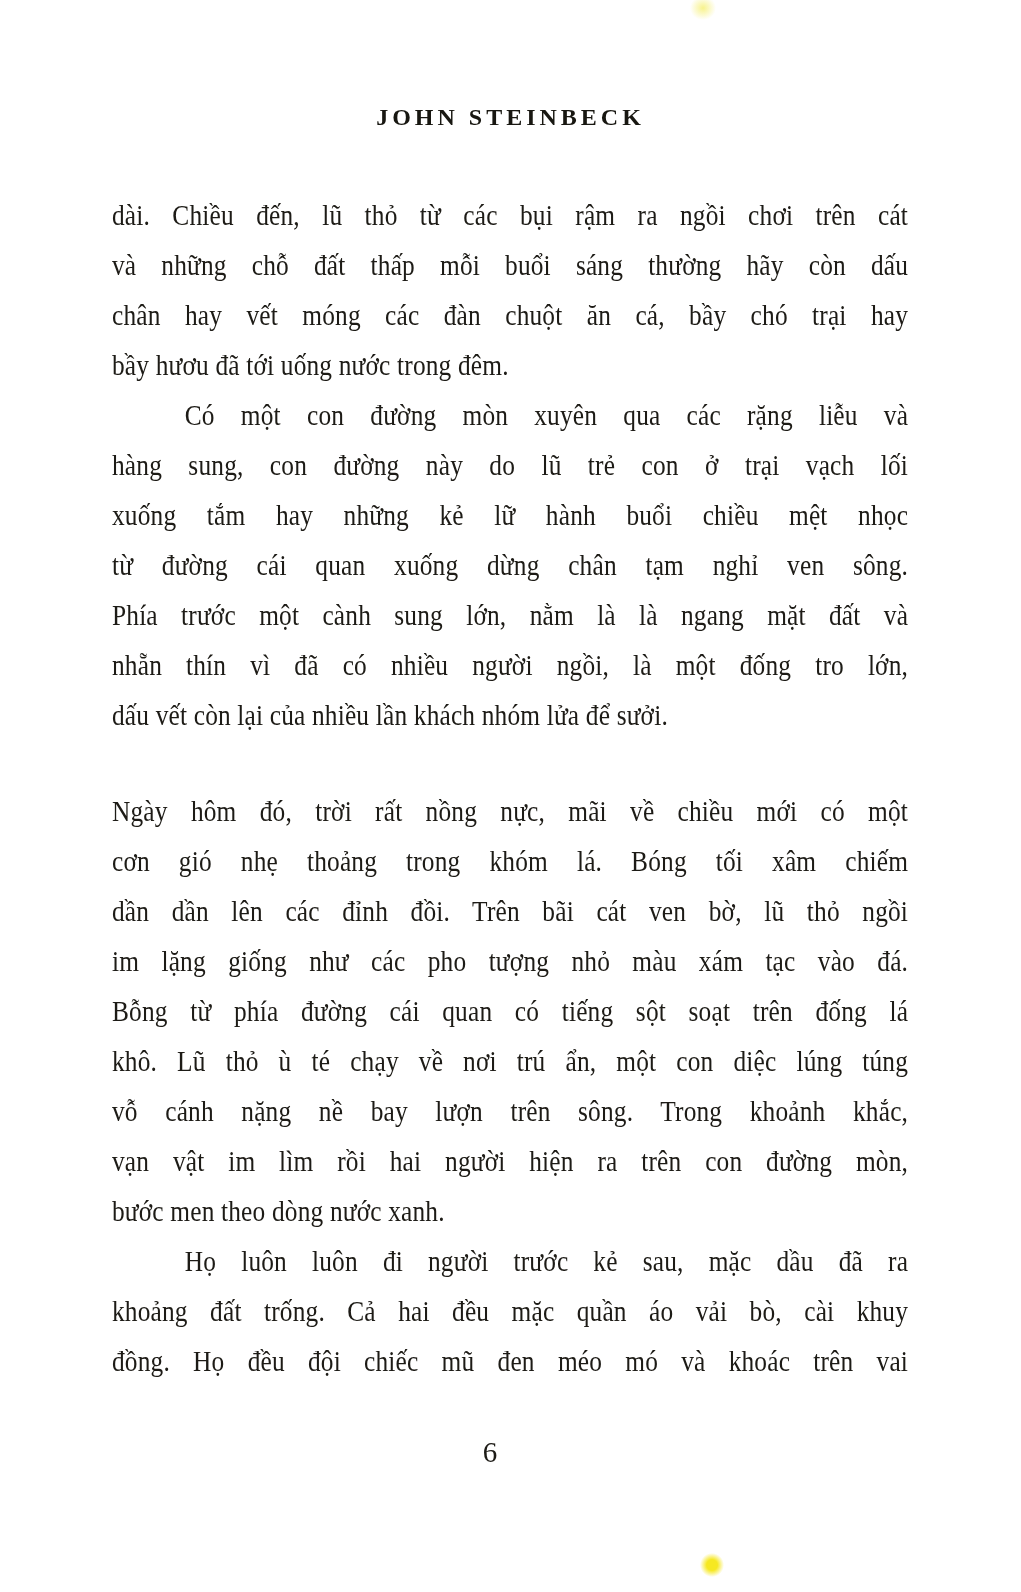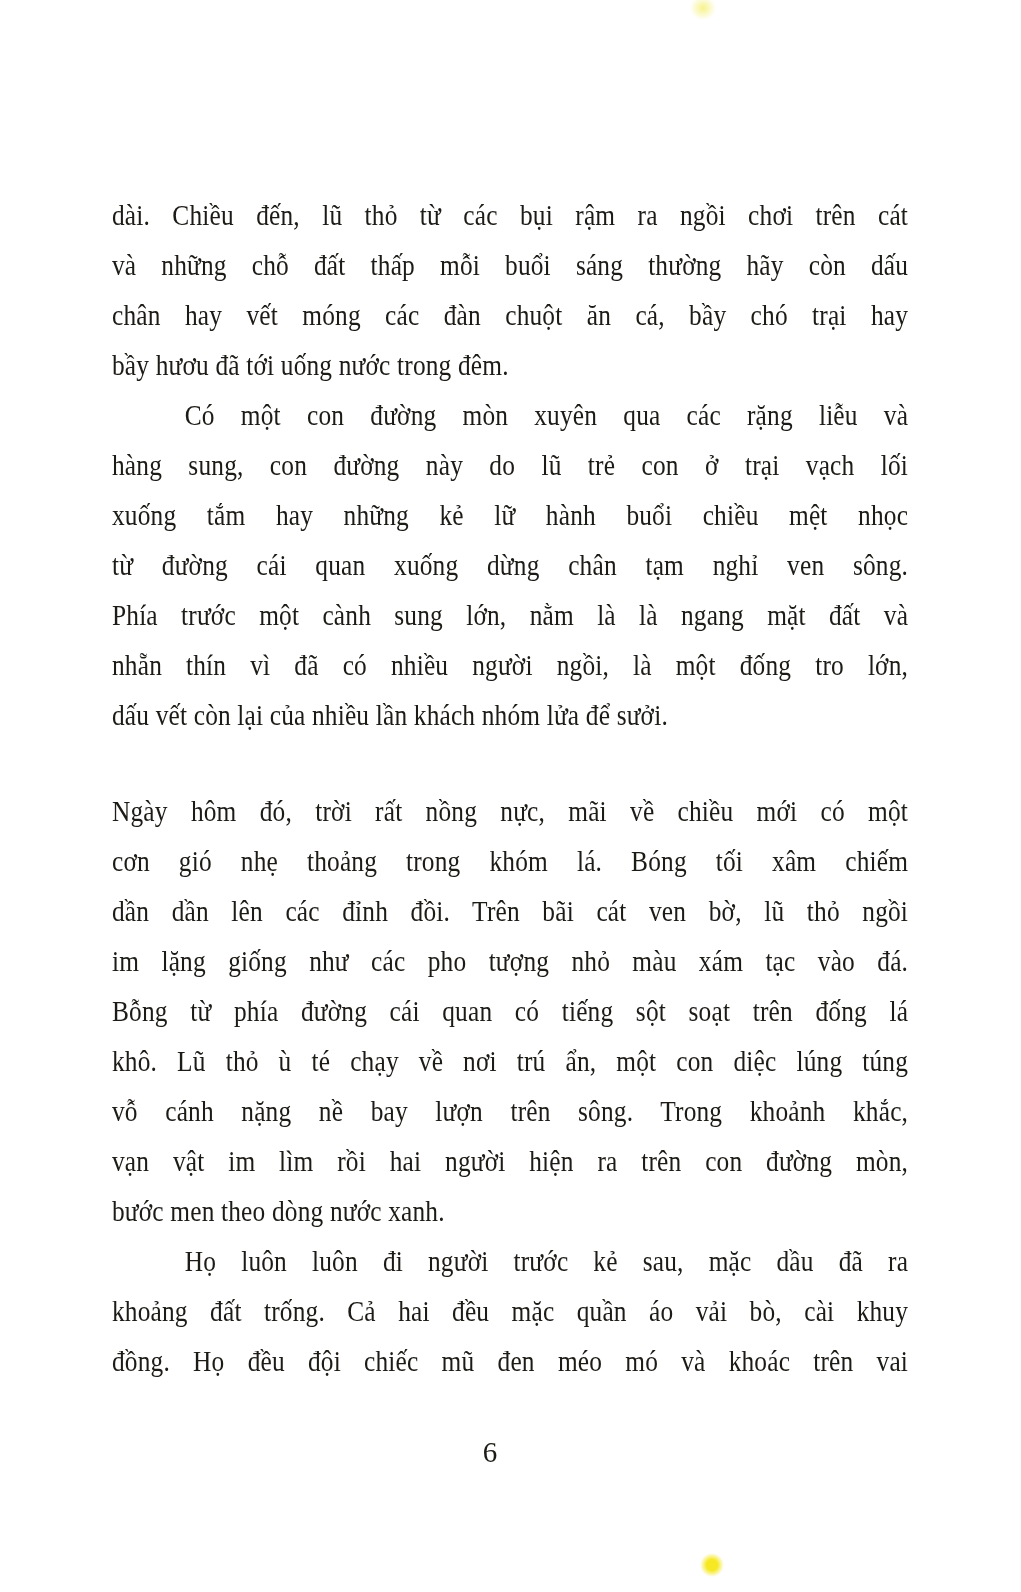--- a/index.html
+++ b/index.html
@@ -73,20 +73,21 @@
     top: 1553px;
     width: 24px;
     height: 24px;
     background: radial-gradient(closest-side, #f6e822 45%, rgba(255,255,240,0));
   }
 </style>
 </head>
 <body>
 
 <div class="page">
+  <div class="running-header">JOHN STEINBECK</div>
 
   <div class="artifact artifact-top"></div>
 
   <div class="text-block">
       <div class="line">dài. Chiều đến, lũ thỏ từ các bụi rậm ra ngồi chơi trên cát</div>
       <div class="line">và những chỗ đất thấp mỗi buổi sáng thường hãy còn dấu</div>
       <div class="line">chân hay vết móng các đàn chuột ăn cá, bầy chó trại hay</div>
       <div class="line last">bầy hươu đã tới uống nước trong đêm.</div>
       <div class="line indent">Có một con đường mòn xuyên qua các rặng liễu và</div>
       <div class="line">hàng sung, con đường này do lũ trẻ con ở trại vạch lối</div>

